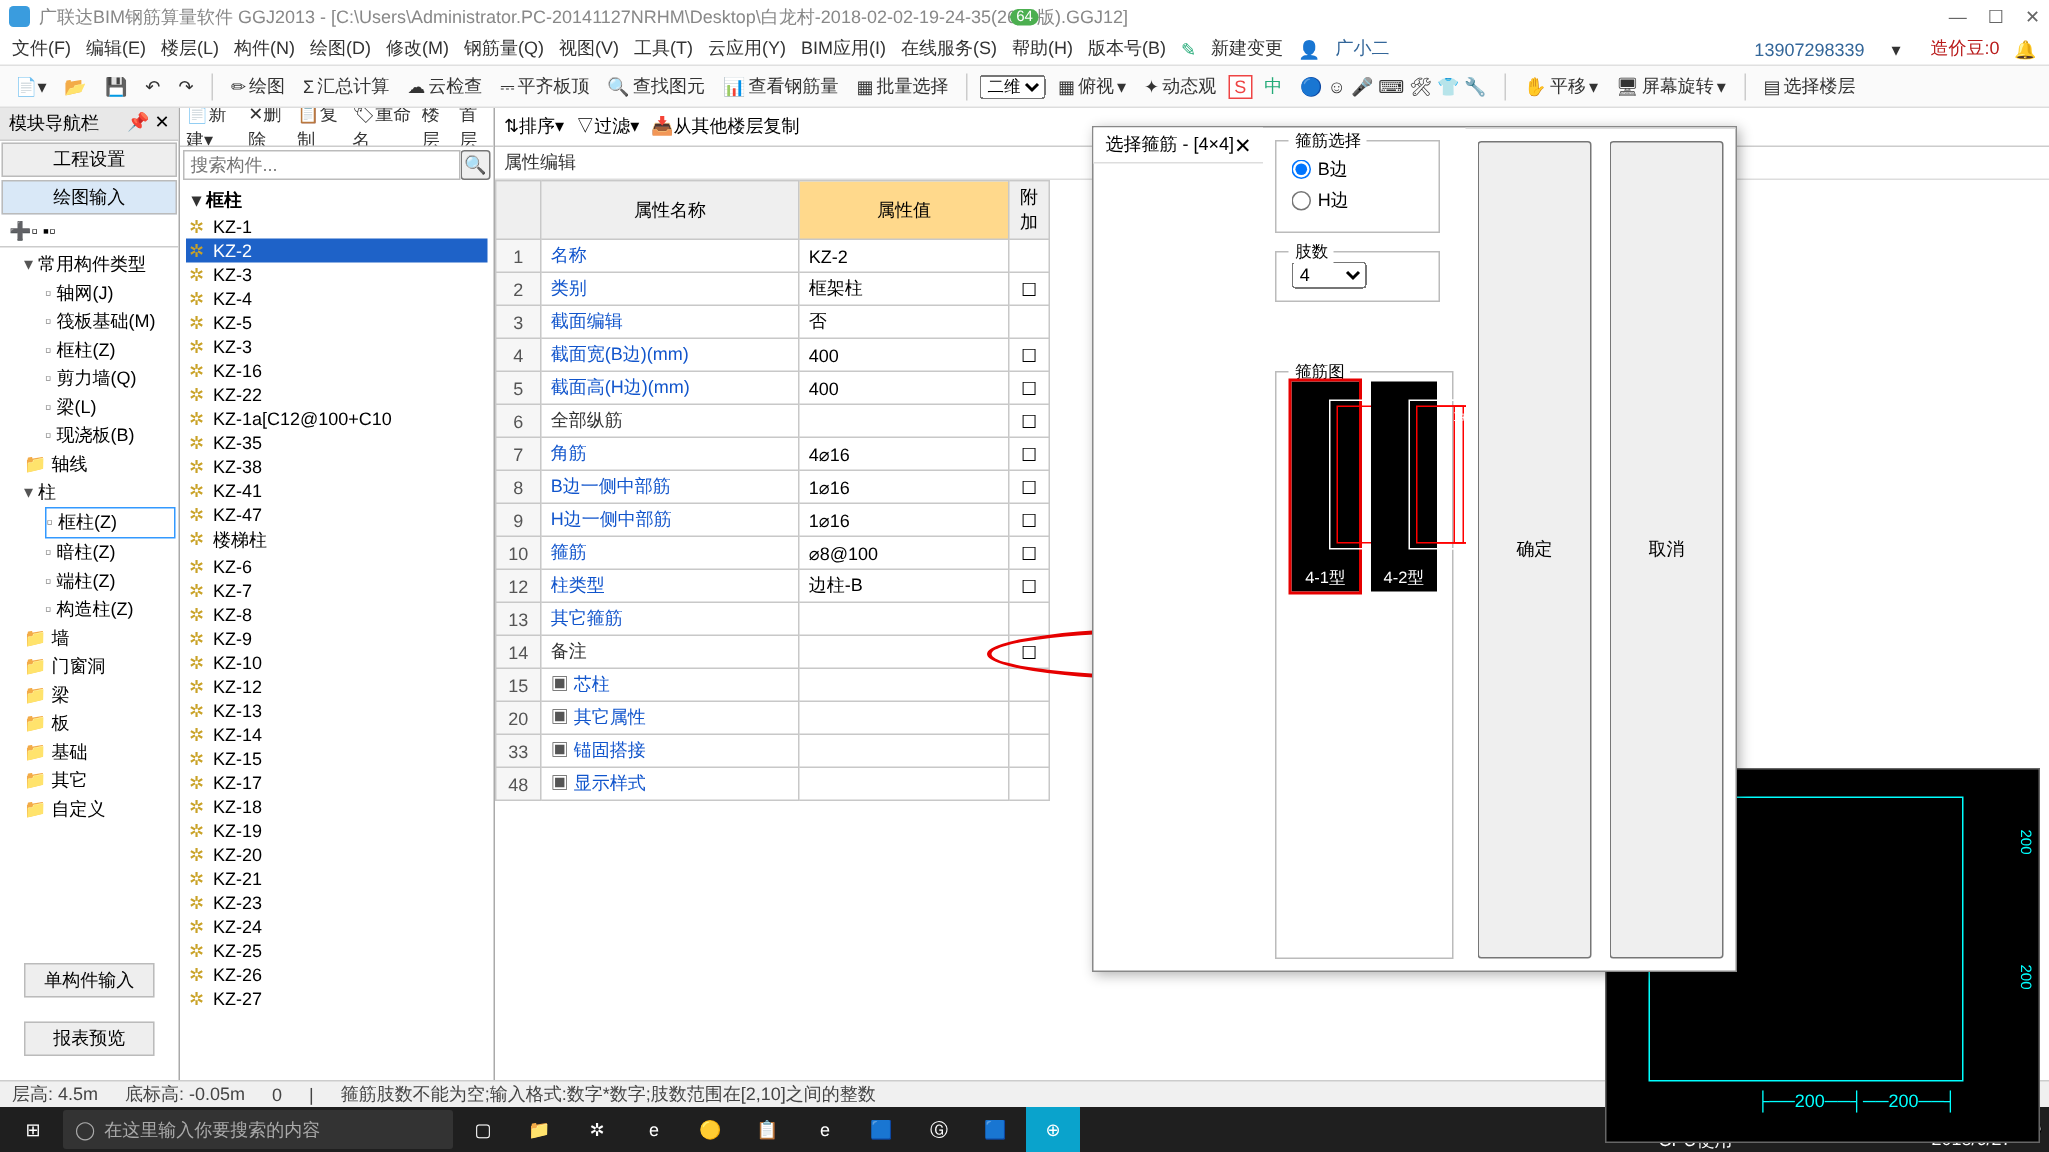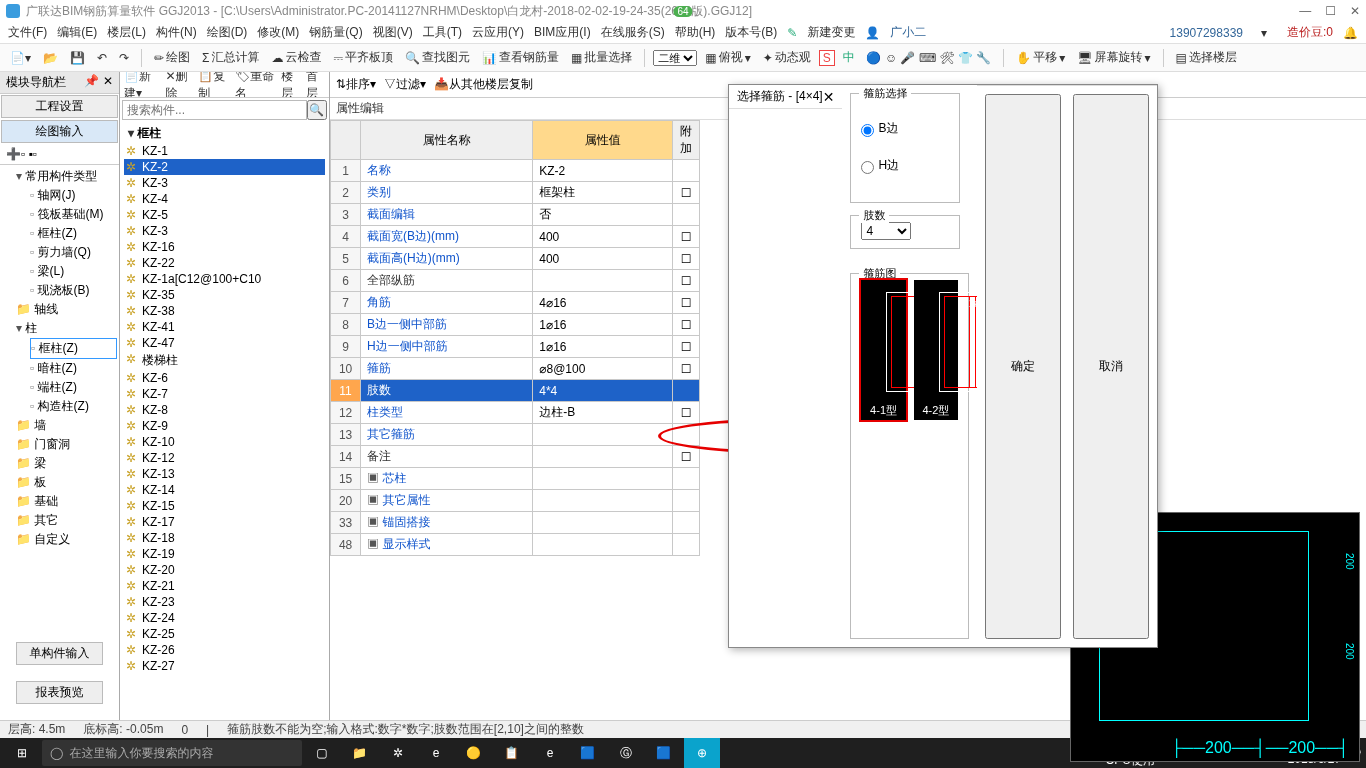--- a/index.html
+++ b/index.html
@@ -71,25 +71,25 @@
 
 .hlring { position: absolute; border: 3px solid #e60000; border-radius: 50%/60%; width: 330px; height: 36px; left: 328px; top: 346px; pointer-events: none; }
 
 .viewport { position: absolute; right: 6px; top: 440px; width: 290px; height: 250px; background: #000; border: 1px solid #666; }
 .viewport .shape { position: absolute; border: 1px solid #0ff; }
 
 .dialog { position: absolute; left: 728px; top: 84px; width: 430px; height: 564px; background: #fff; border: 1px solid #888; box-shadow: 2px 2px 8px rgba(0,0,0,.3); display: flex; }
 .dlg-title { height: 24px; background: #fff; border-bottom: 1px solid #ddd; display: flex; align-items: center; padding: 0 8px; }
 .dlg-title .t { flex: 1; }
 .dlg-title .x { cursor: pointer; font-size: 14px; }
-.dlg-body { flex: 1; padding: 8px; display: flex; flex-direction: column; gap: 24px; overflow: auto; }
+.dlg-body { flex: 1; padding: 8px; display: flex; flex-direction: column; gap: 4px; overflow: auto; }
 .dlg-top { display: flex; gap: 12px; }
 .groupbox { border: 1px solid #bbb; padding: 6px 10px 8px; position: relative; }
 .groupbox .gtitle { position: absolute; top: -8px; left: 8px; background: #fff; padding: 0 4px; font-size: 11px; }
-.radio-row { display: flex; align-items: flex-end; gap: 4px; margin: 20px 0; }
+.radio-row { display: flex; align-items: center; gap: 4px; margin: 4px 0; }
 .preview { flex: 1; background: #000; min-height: 150px; position: relative; }
 .thumbs { display: flex; gap: 8px; }
 .thumb { flex: 1; background: #000; height: 140px; position: relative; cursor: pointer; }
 .thumb.sel { outline: 2px solid #e60000; }
 .thumb .lbl { position: absolute; bottom: 2px; left: 0; right: 0; text-align: center; color: #fff; font-size: 11px; }
 .dlg-foot { padding: 8px; display: flex; justify-content: flex-end; gap: 12px; border-top: 1px solid #ddd; }
 .dlg-foot button { padding: 3px 24px; }
 
 .statusbar { height: 18px; background: #f0f0f0; border-top: 1px solid #ccc; display: flex; align-items: center; padding: 0 8px; gap: 18px; color: #444; font-size: 11px; }
 .statusbar .sp { flex: 1; }
@@ -339,26 +339,20 @@
               <td class="name">H边一侧中部筋</td>
               <td class="val">1⌀16</td>
               <td class="chk">☐</td>
             </tr>
             <tr>
               <td class="num">10</td>
               <td class="name">箍筋</td>
               <td class="val">⌀8@100</td>
               <td class="chk">☐</td>
             </tr>
-            <tr class="sel">
-              <td class="num">11</td>
-              <td class="name">肢数</td>
-              <td class="val">4*4</td>
-              <td class="chk"></td>
-            </tr>
             <tr>
               <td class="num">12</td>
               <td class="name">柱类型</td>
               <td class="val">边柱-B</td>
               <td class="chk">☐</td>
             </tr>
             <tr>
               <td class="num">13</td>
               <td class="name">其它箍筋</td>
               <td class="val"></td>
@@ -394,21 +388,21 @@
               <td class="val"></td>
               <td class="chk"></td>
             </tr>
           </tbody>
       </table>
     </div>
     <div class="hlring"></div>
 
     <div class="viewport">
       <div class="shape" style="left:28px;top:18px;width:210px;height:190px"></div>
-      <div style="position:absolute;color:#0ff;left:100px;bottom:4px;font-size:16px">├──200──┤──200──┤</div>
+      <div style="position:absolute;color:#0ff;left:100px;bottom:20px;font-size:12px">├──200──┤──200──┤</div>
       <div style="position:absolute;color:#0ff;right:4px;top:40px;font-size:10px;writing-mode:vertical-rl">200</div>
       <div style="position:absolute;color:#0ff;right:4px;top:130px;font-size:10px;writing-mode:vertical-rl">200</div>
     </div>
   </div>
 </div>
 
 <div class="dialog">
   <div class="dlg-title">
     <span class="t">选择箍筋 - [4×4]</span>
     <span class="x">✕</span>

